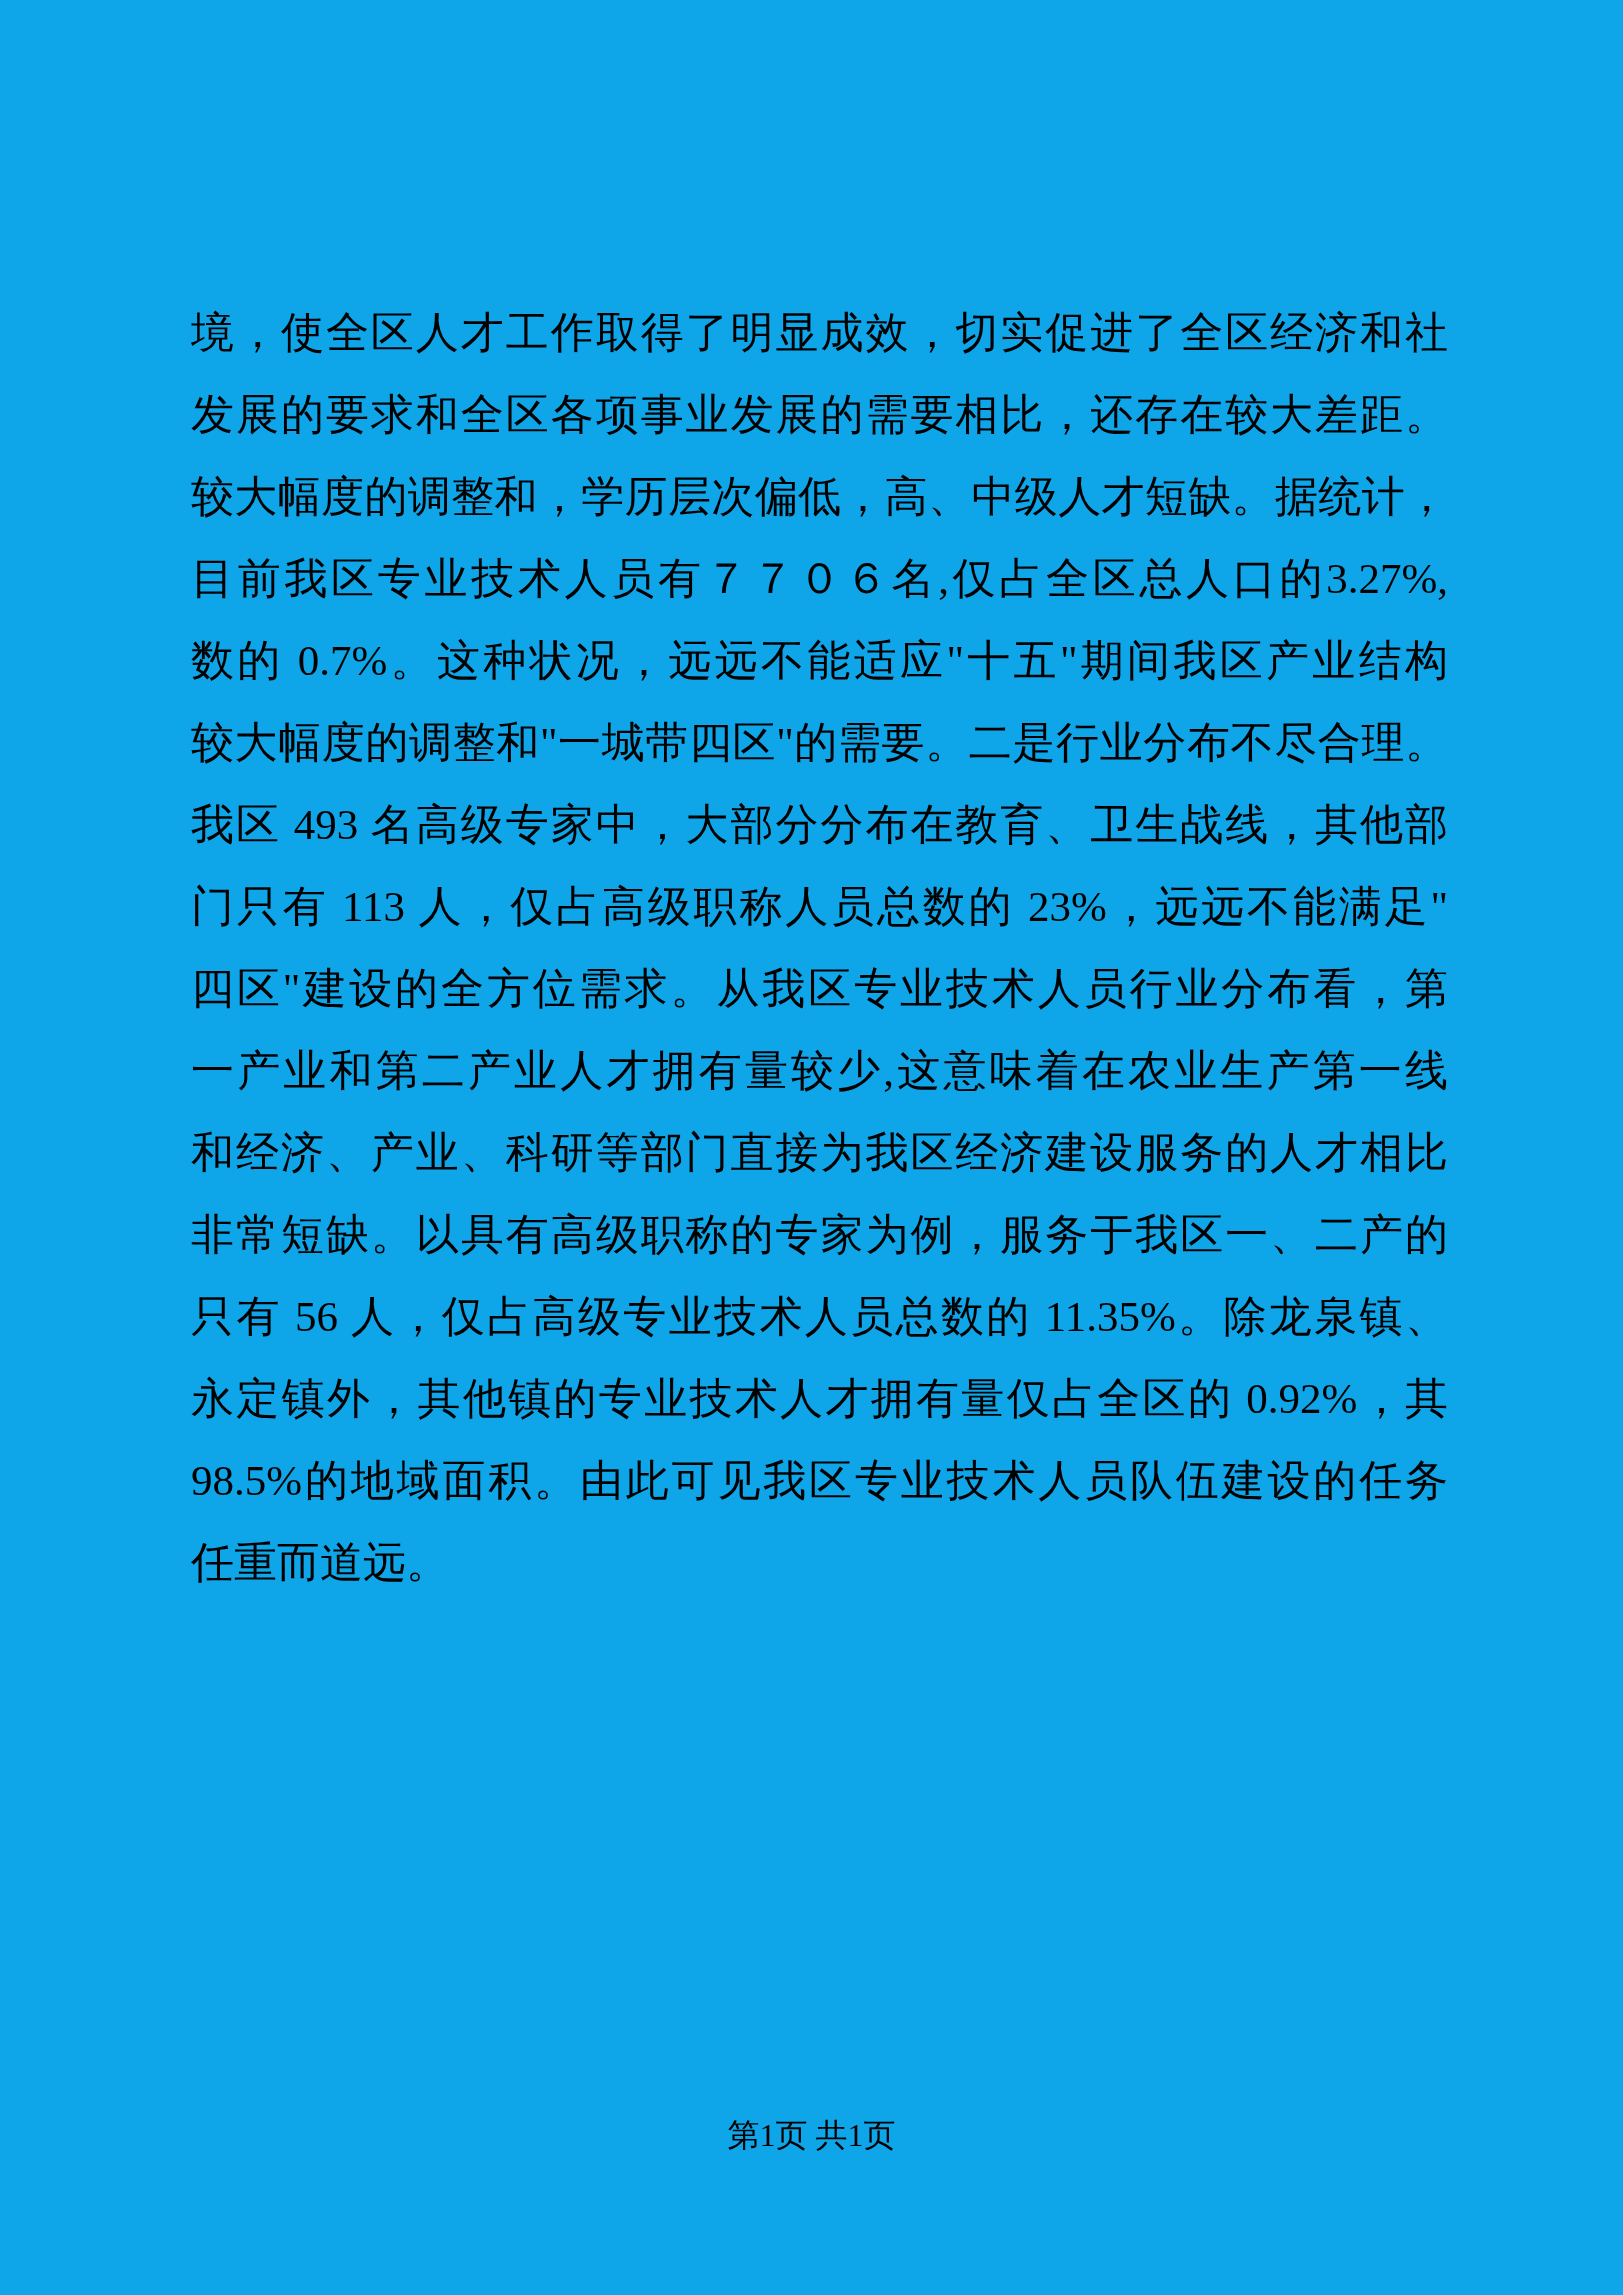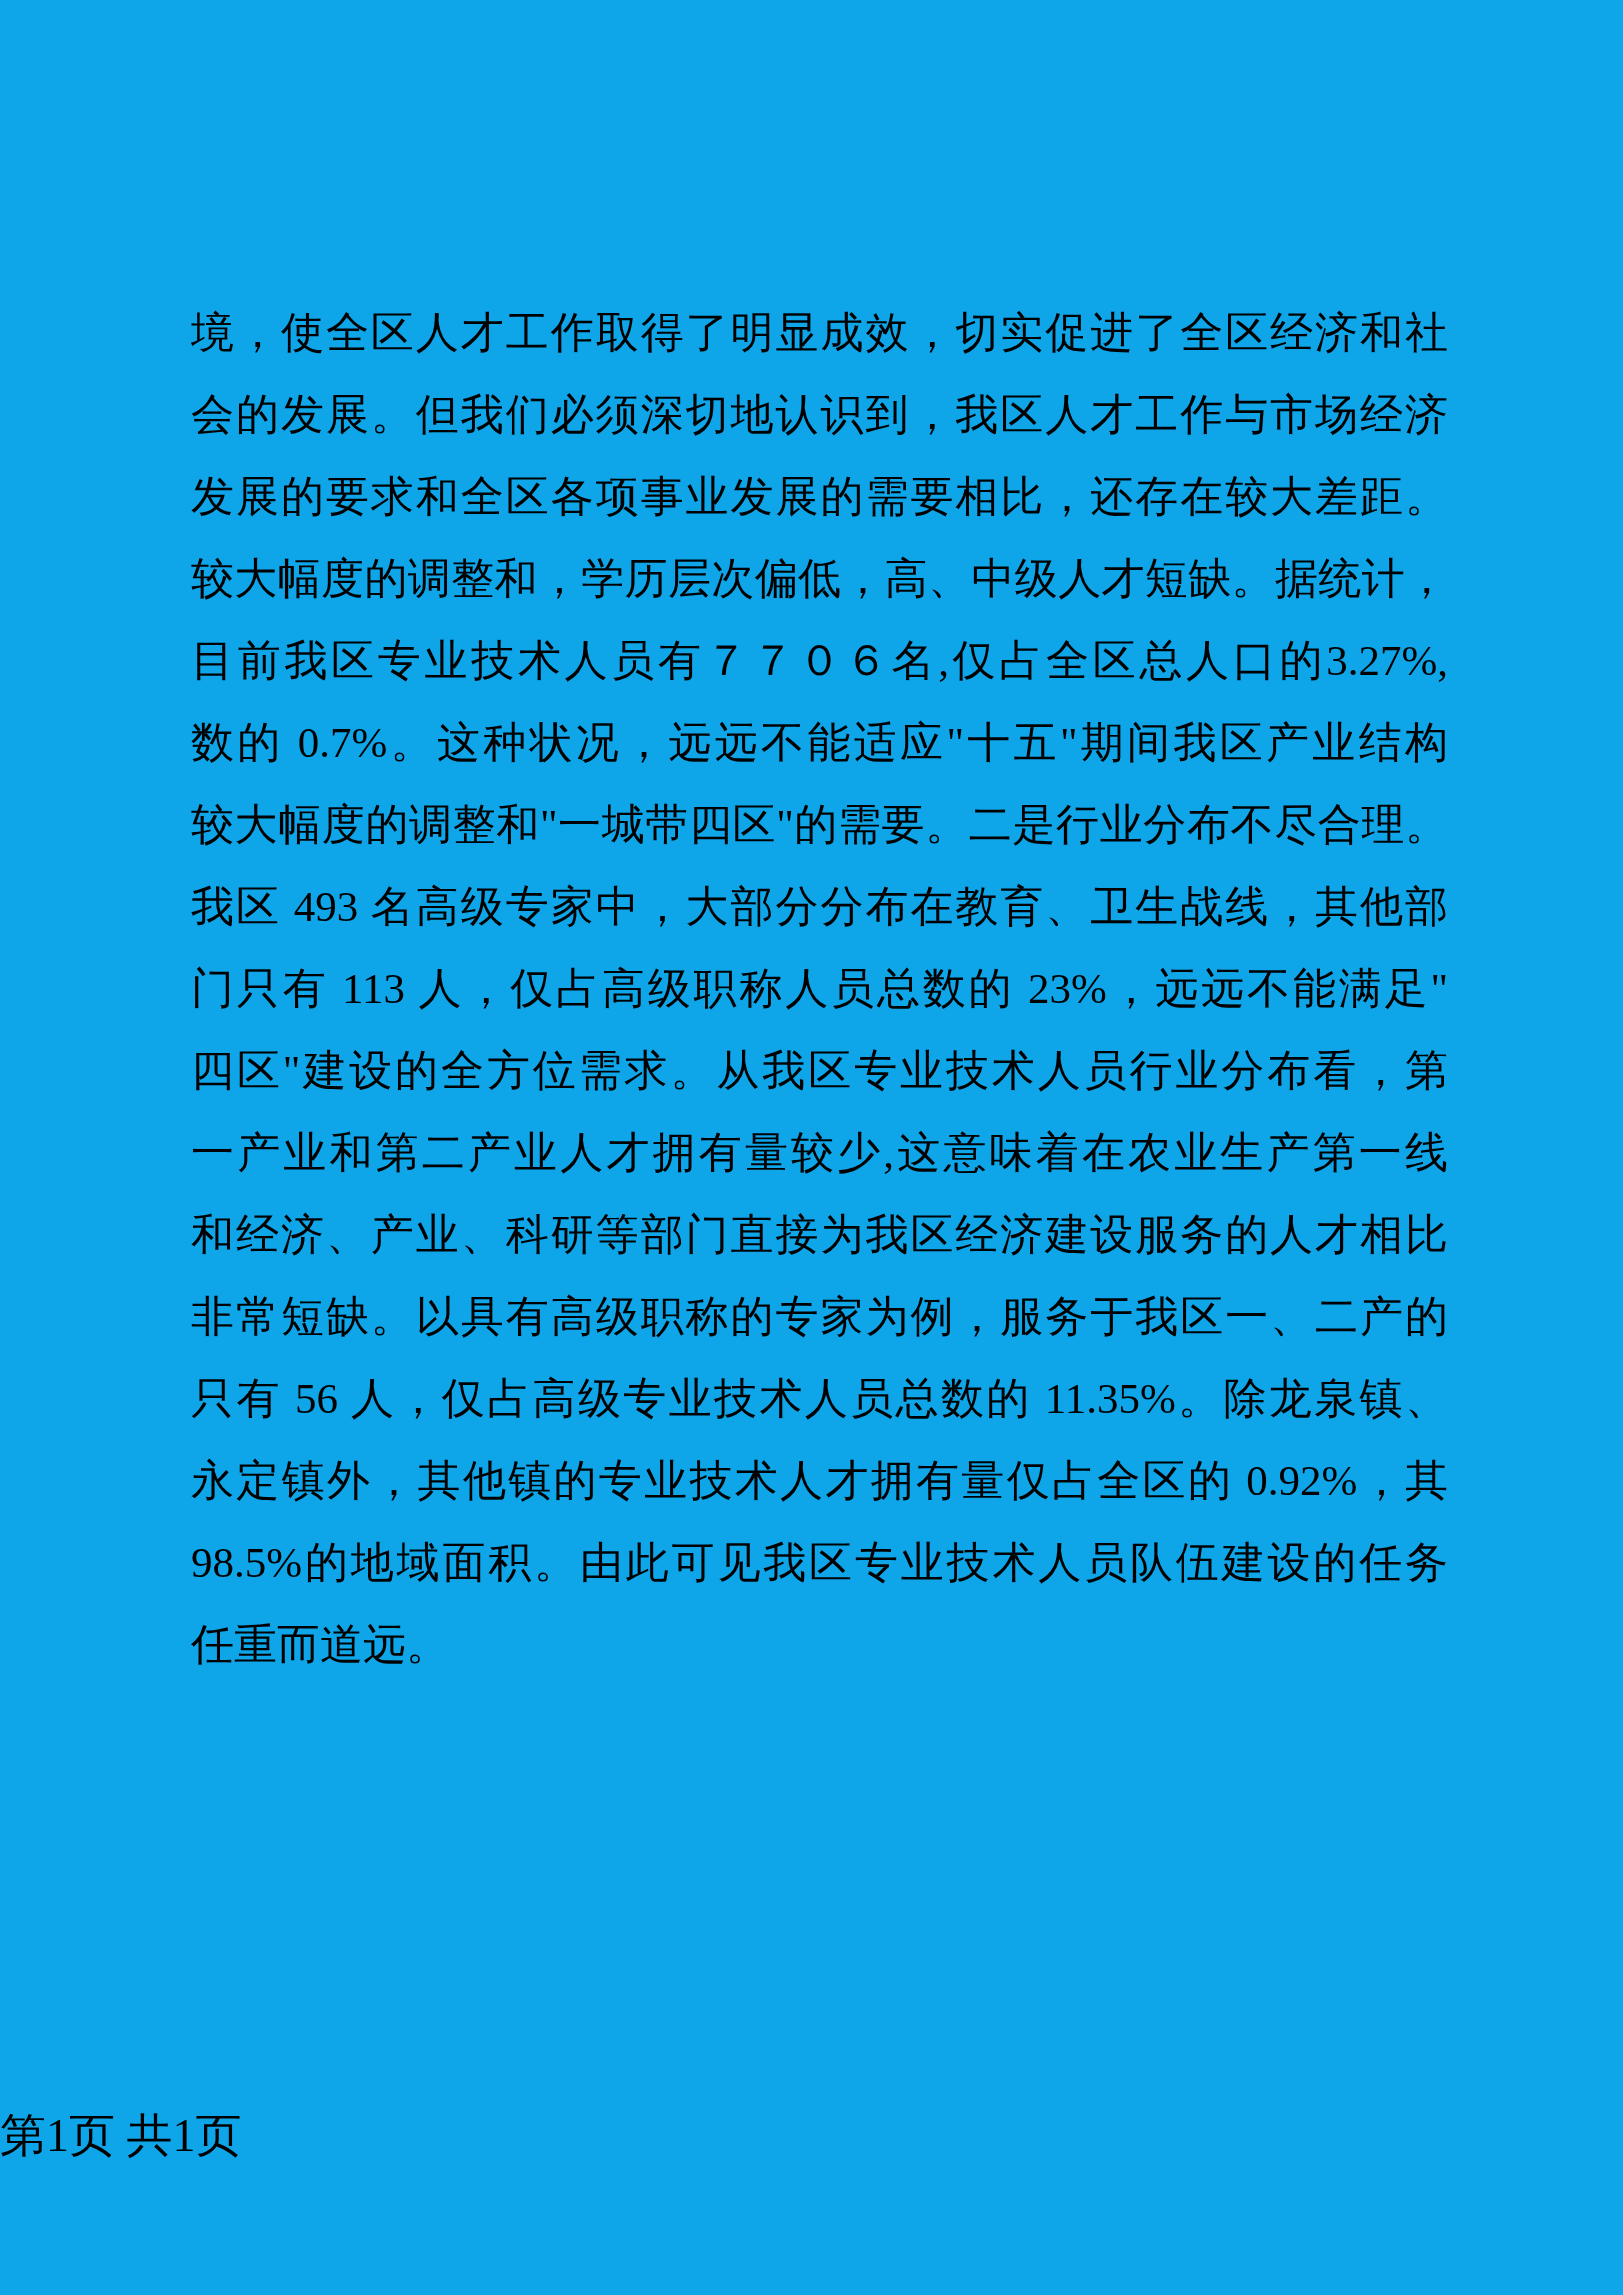--- a/index.html
+++ b/index.html
@@ -34,31 +34,31 @@
   }
   .line.last {
     text-align: center;
     text-align-last: left;
   }
   .footer {
     position: absolute;
     left: 0;
     top: 2114px;
     width: 100%;
-    font-size: 46px;
+    text-align: center;
+    font-size: 32px;
     line-height: 43px;
   }
 </style>
 </head>
 <body>
 
 <div class="page">
   <div class="text-block">
     <div class="line">境，使全区人才工作取得了明显成效，切实促进了全区经济和社</div>
-    <div class="line">会的发展。但我们必须深切地认识到，我区人才工作与市场经济</div>
     <div class="line">发展的要求和全区各项事业发展的需要相比，还存在较大差距。</div>
     <div class="line">较大幅度的调整和，学历层次偏低，高、中级人才短缺。据统计，</div>
     <div class="line">目前我区专业技术人员有７７０６名,仅占全区总人口的3.27%,</div>
     <div class="line">数的 0.7%。这种状况，远远不能适应"十五"期间我区产业结构</div>
     <div class="line">较大幅度的调整和"一城带四区"的需要。二是行业分布不尽合理。</div>
     <div class="line">我区 493 名高级专家中，大部分分布在教育、卫生战线，其他部</div>
     <div class="line">门只有 113 人，仅占高级职称人员总数的 23%，远远不能满足"</div>
     <div class="line">四区"建设的全方位需求。从我区专业技术人员行业分布看，第</div>
     <div class="line">一产业和第二产业人才拥有量较少,这意味着在农业生产第一线</div>
     <div class="line">和经济、产业、科研等部门直接为我区经济建设服务的人才相比</div>

